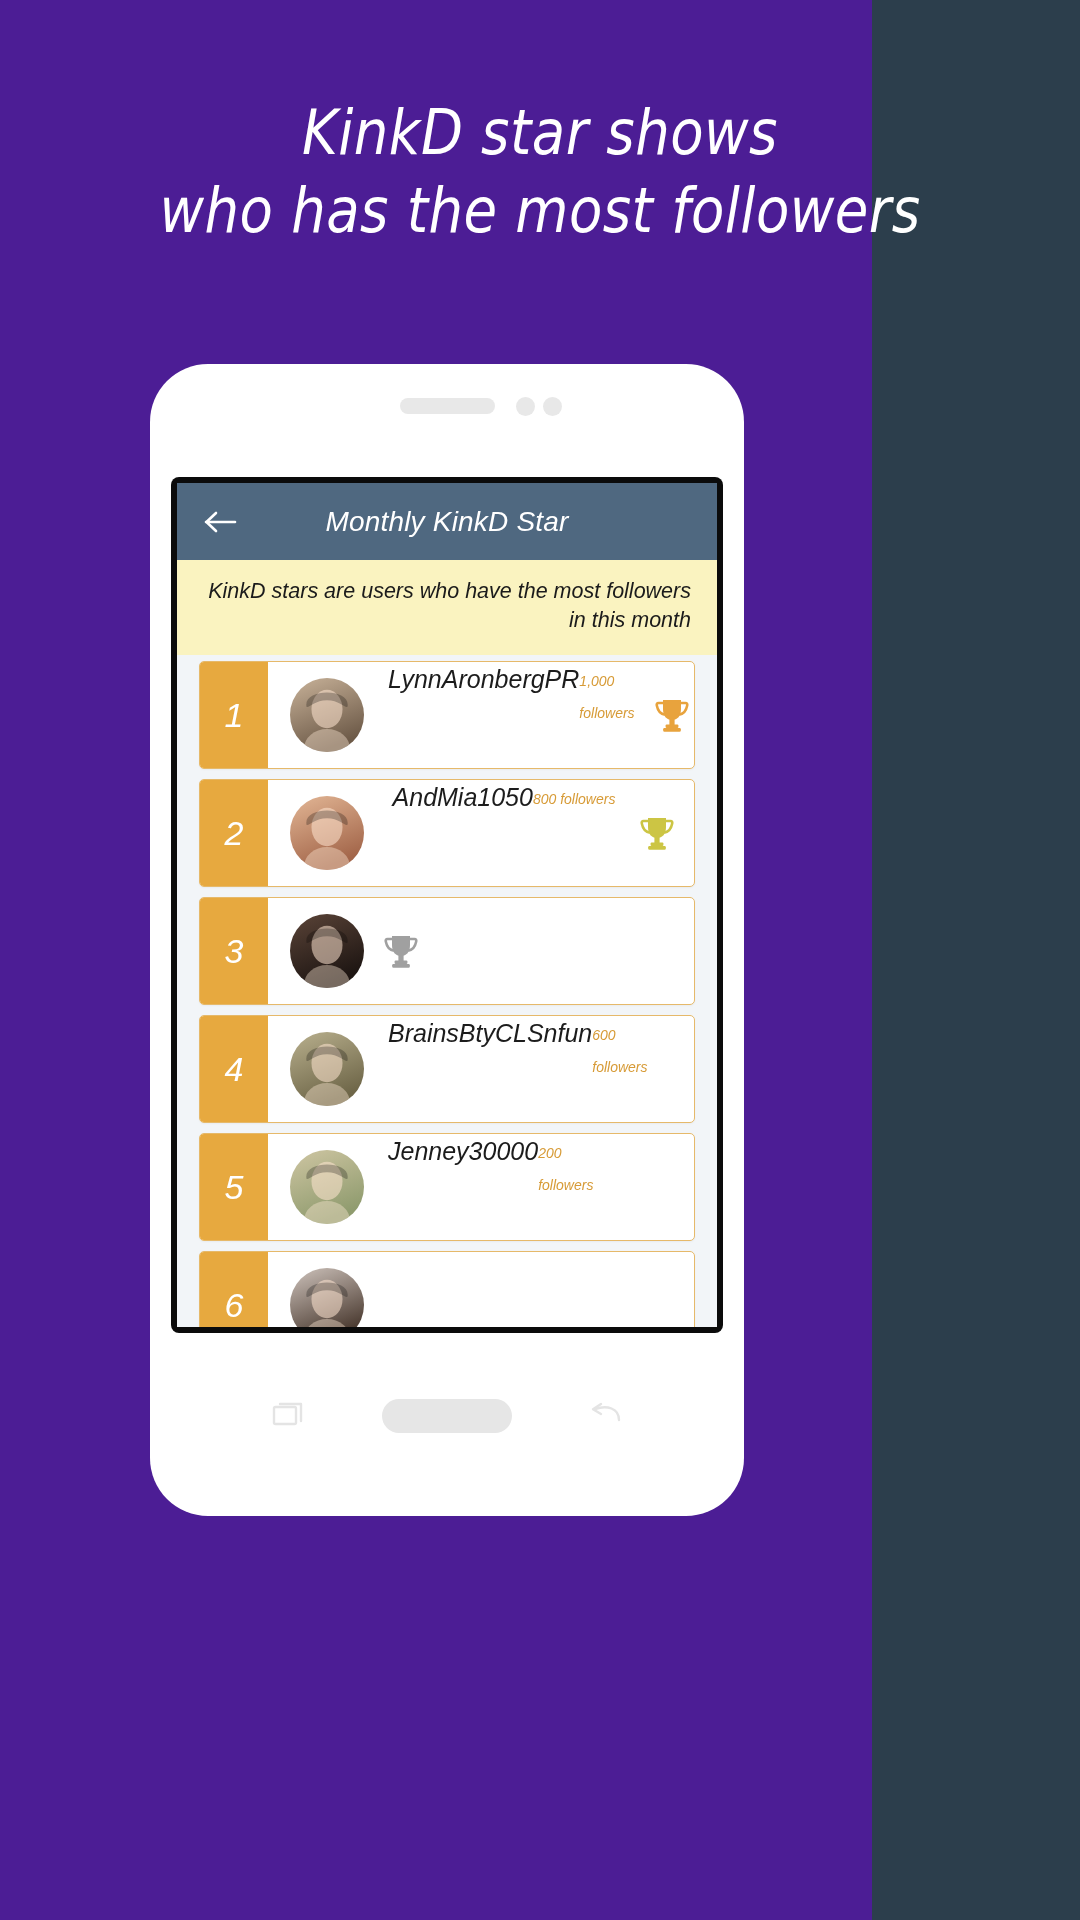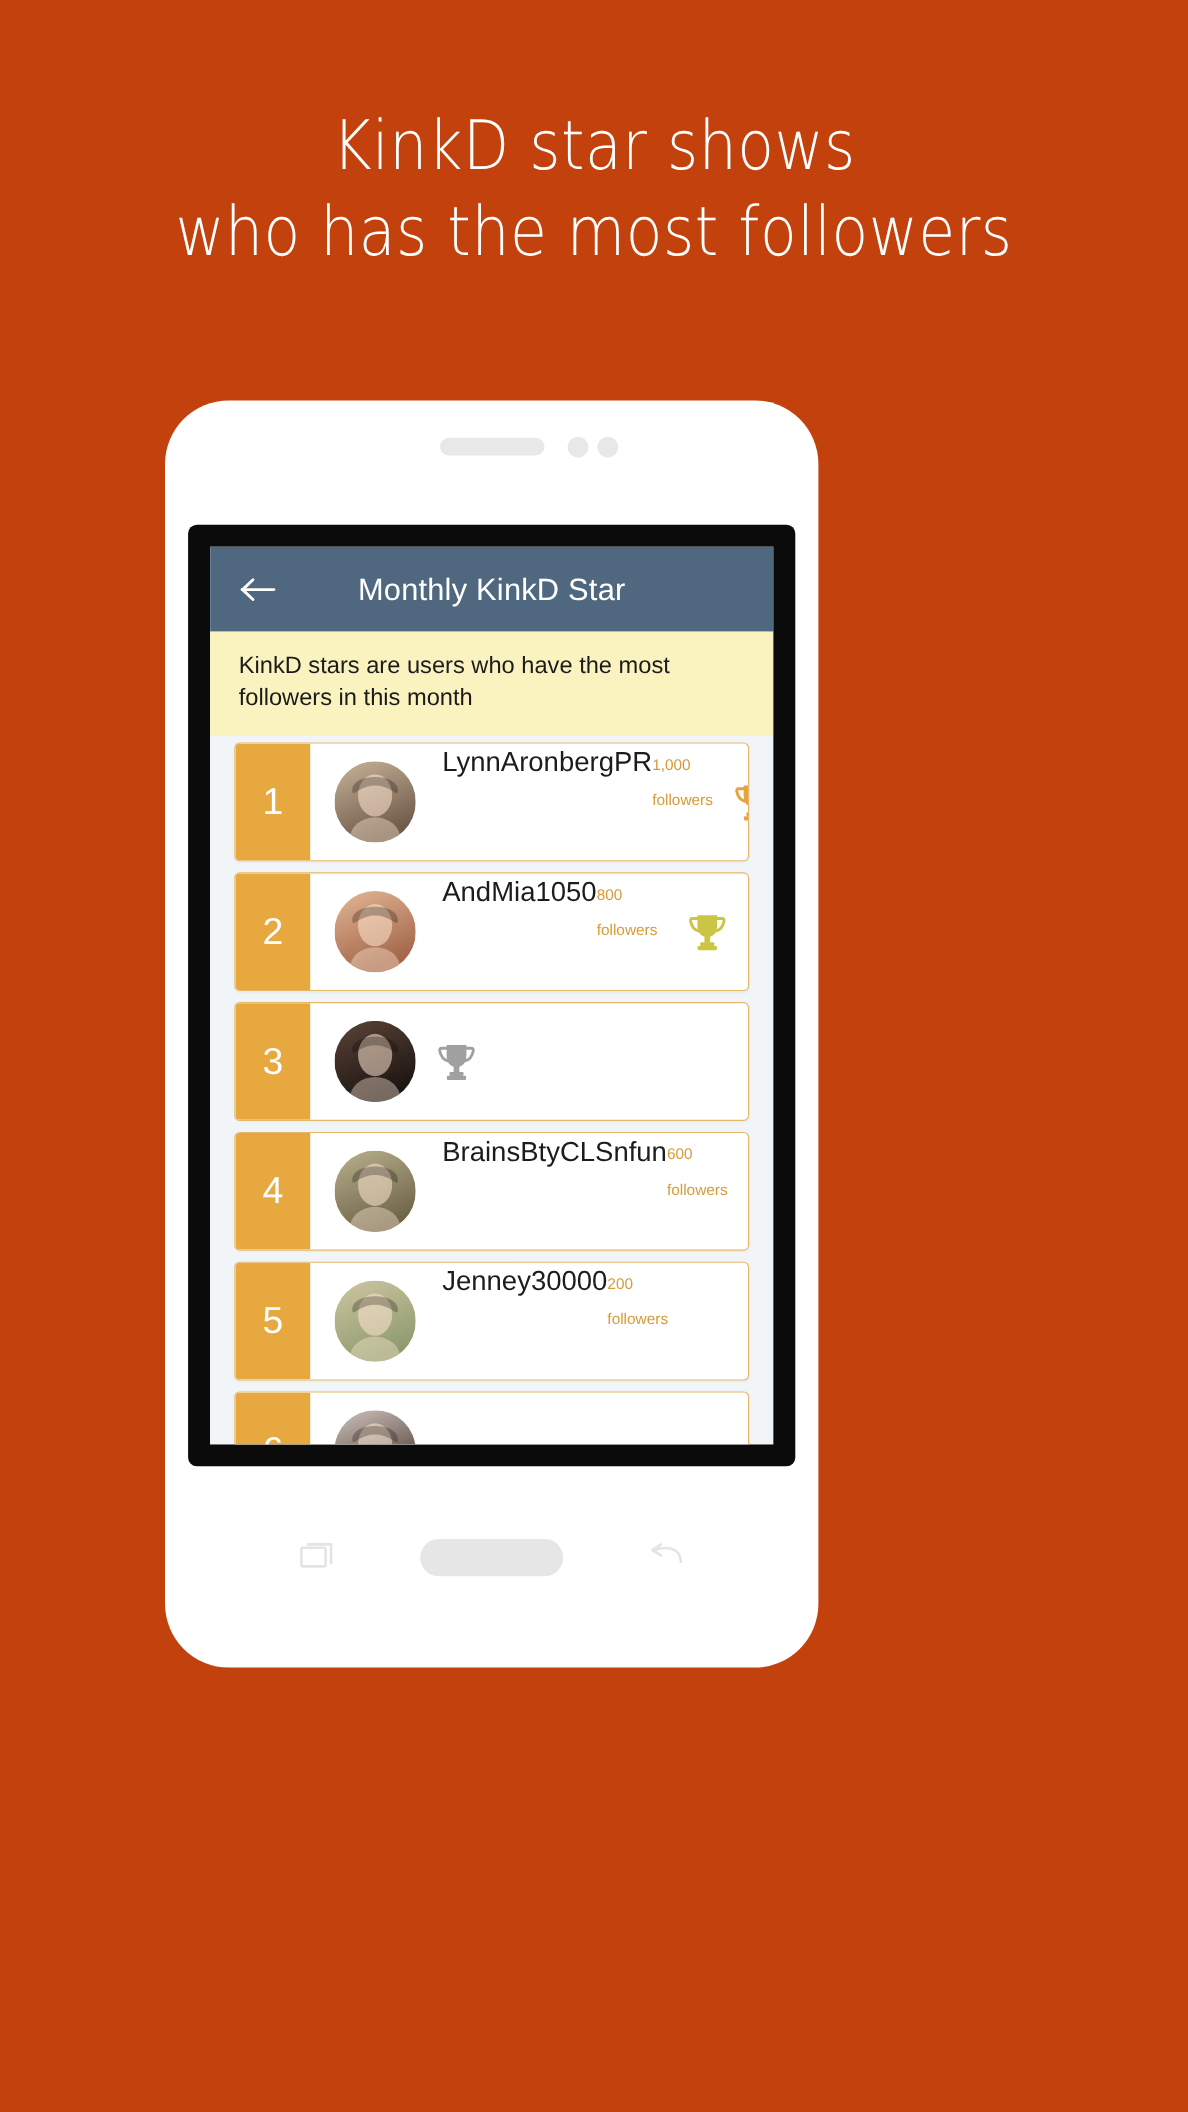--- a/index.html
+++ b/index.html
@@ -2,21 +2,21 @@
 <html><head>
 <meta charset="utf-8">
 <style>
   * { margin:0; padding:0; box-sizing:border-box; }
   html, body {
     width:1080px; height:1920px;
     background:#2c3e4c;
     font-family:"Liberation Sans", sans-serif;
     overflow:hidden;
   }
-  .stage { position:relative; width:1080px; height:1920px; background:#c2410c; }
+  .stage { position:relative; width:872px; height:1920px; background:#4c1d95;font-style:italic; }
 
   
   .headline {
     position:absolute; left:0; top:94px; width:1080px;
     text-align:center; color:#ffffff;
     font-family:"DejaVu Sans", sans-serif;
     font-size:62px; font-weight:300; line-height:78px;
     letter-spacing:0.5px;
     transform:scaleX(0.88); transform-origin:center top;
   }
@@ -39,21 +39,21 @@
     background:#e8e8e8; border-radius:50%;
   }
   .cam1 { left:366px; }
   .cam2 { left:393px; }
 
   
   .screen-frame {
     position:absolute; left:21px; top:113px;
     width:552px; height:856px;
     background:#0b0b0b; border-radius:8px;
-    padding:20px;
+    padding:6px;
     overflow:hidden;
   }
   .screen {
     width:100%; height:100%;
     background:#f2f5f8;
     overflow:hidden;
     position:relative;
   }
 
   
@@ -72,21 +72,21 @@
   .appbar-title {
     width:100%; text-align:center;
     color:#ffffff; font-size:28px; font-weight:400;
     letter-spacing:0.2px;
   }
 
   
   .notice {
     background:#faf3c0;
     padding:17px 26px 20px 26px;
-    text-align:left;
+    text-align:right;
     color:#1b1b1b;
     font-size:21.5px;
     line-height:29px;
   }
 
   
   .list { padding:6px 0 0 0; background:#f2f5f8; }
   .row {
     display:flex; align-items:stretch;
     margin:0 22px 10px 22px;

